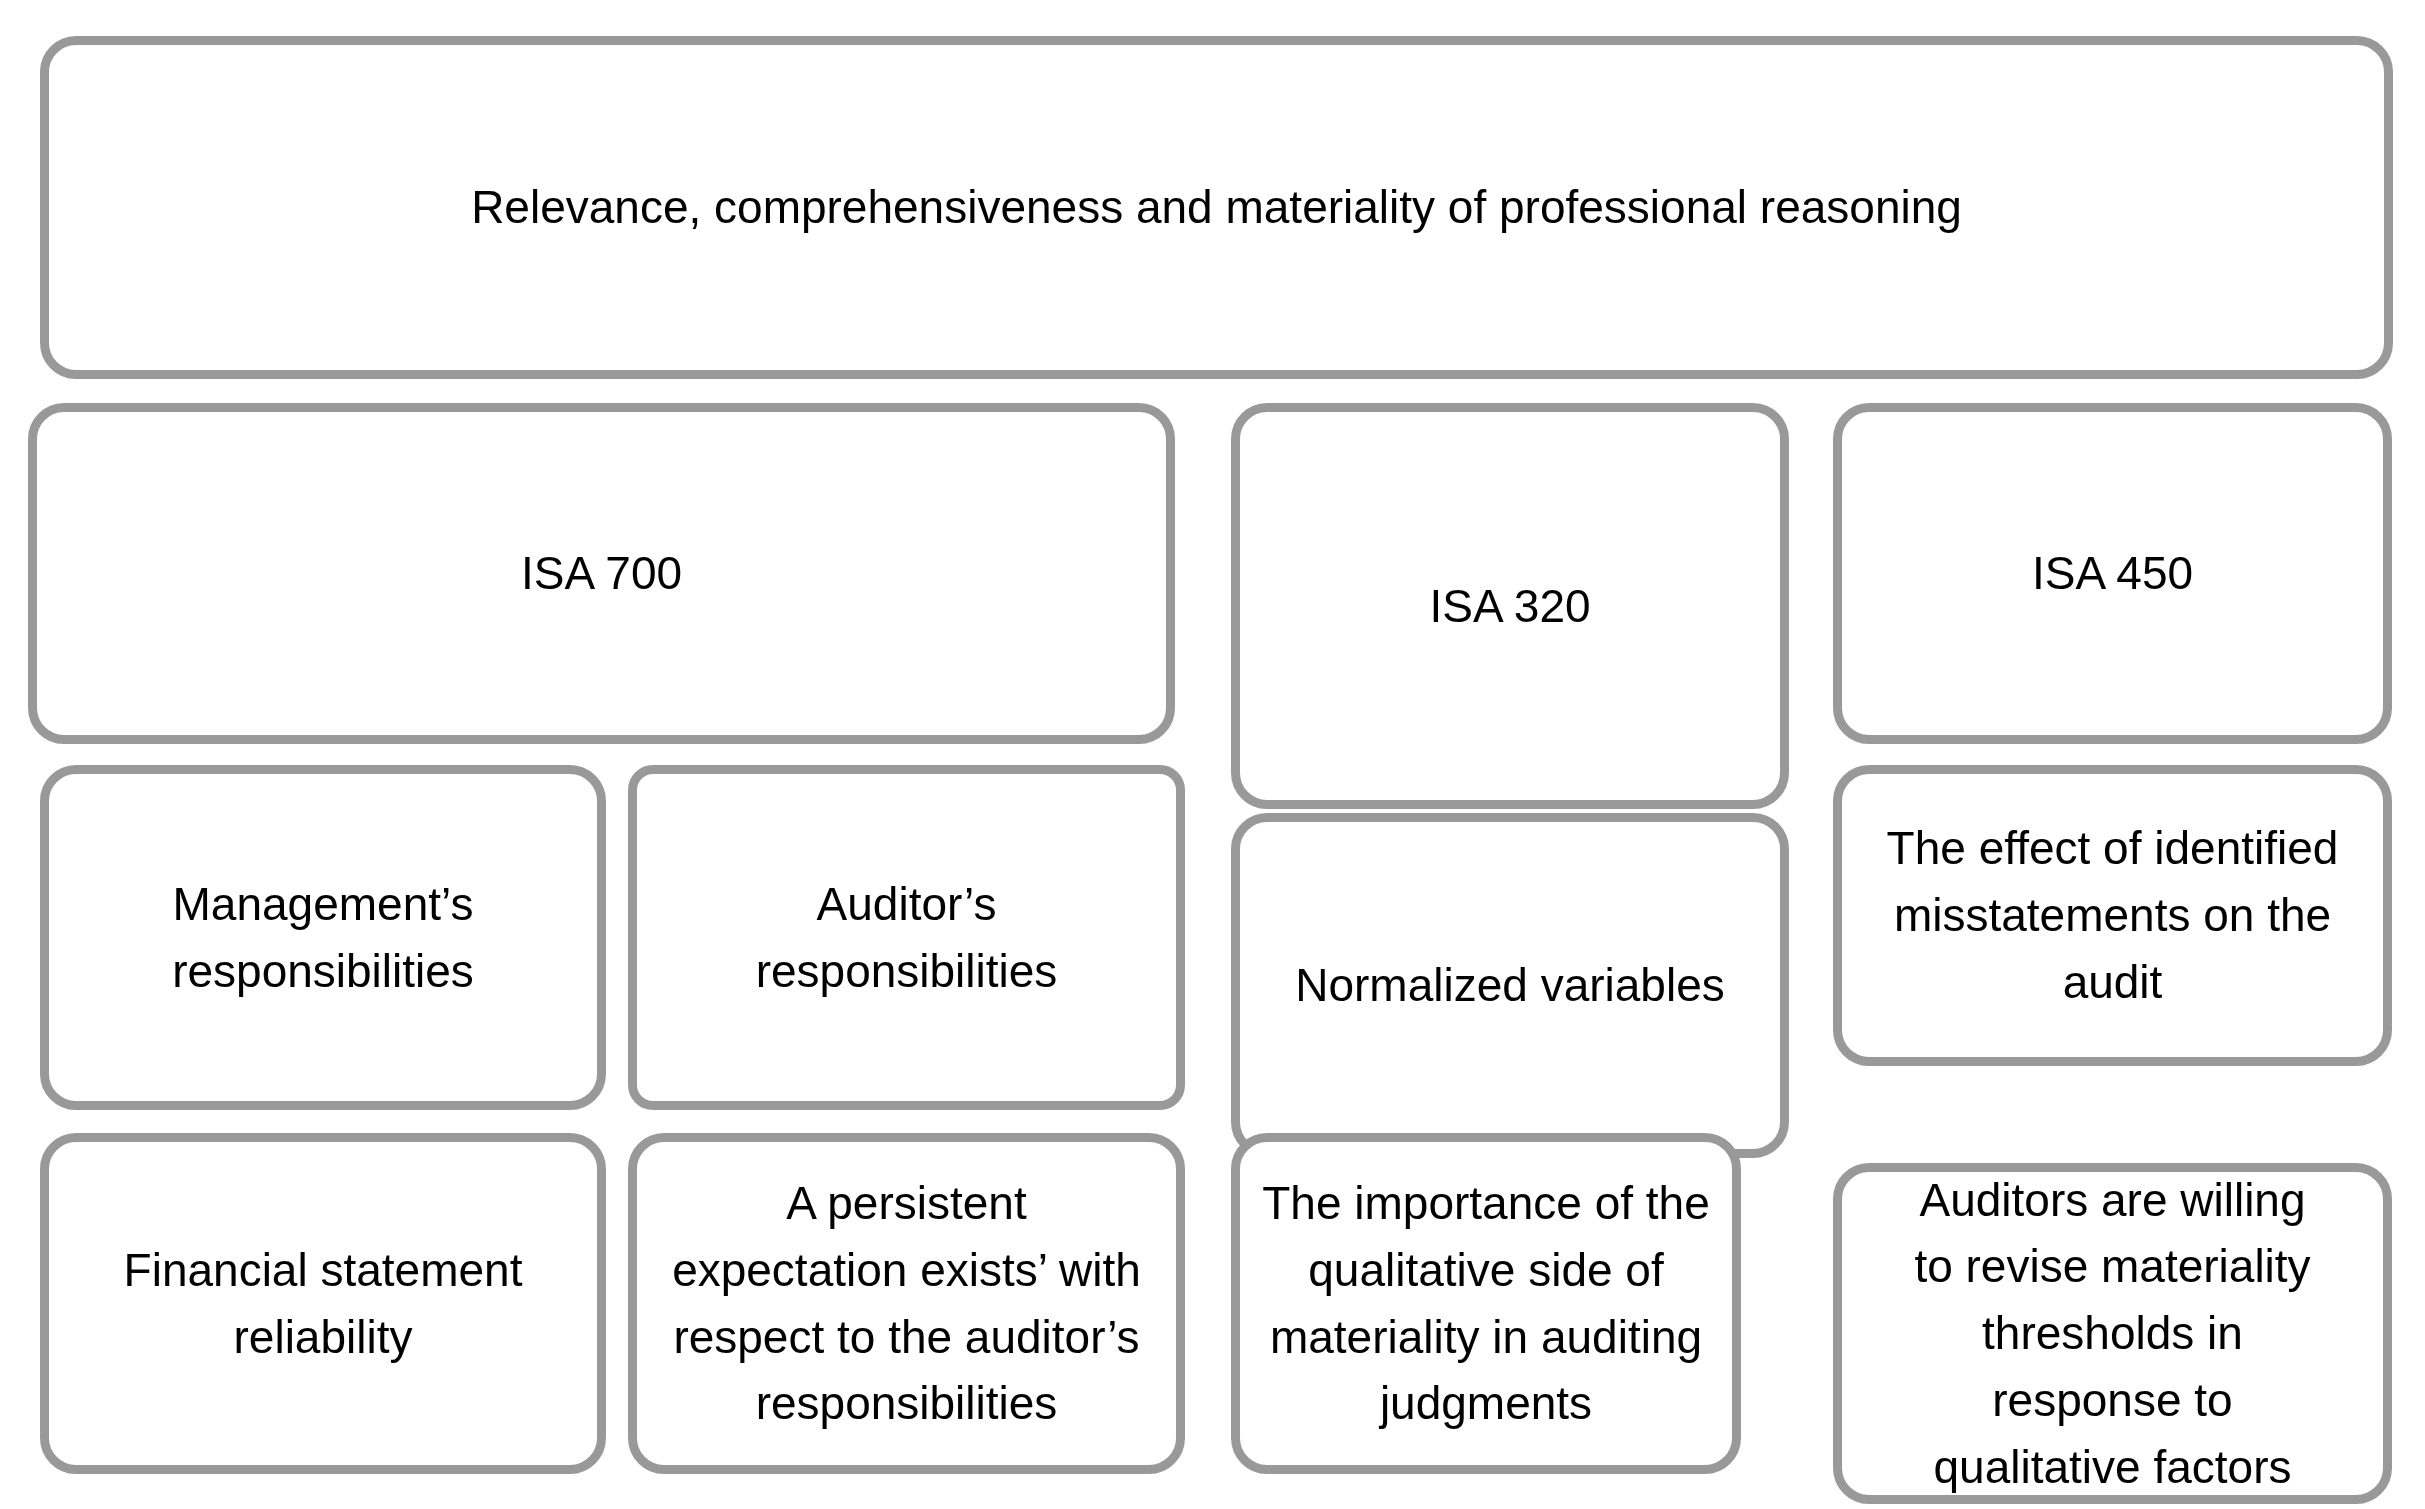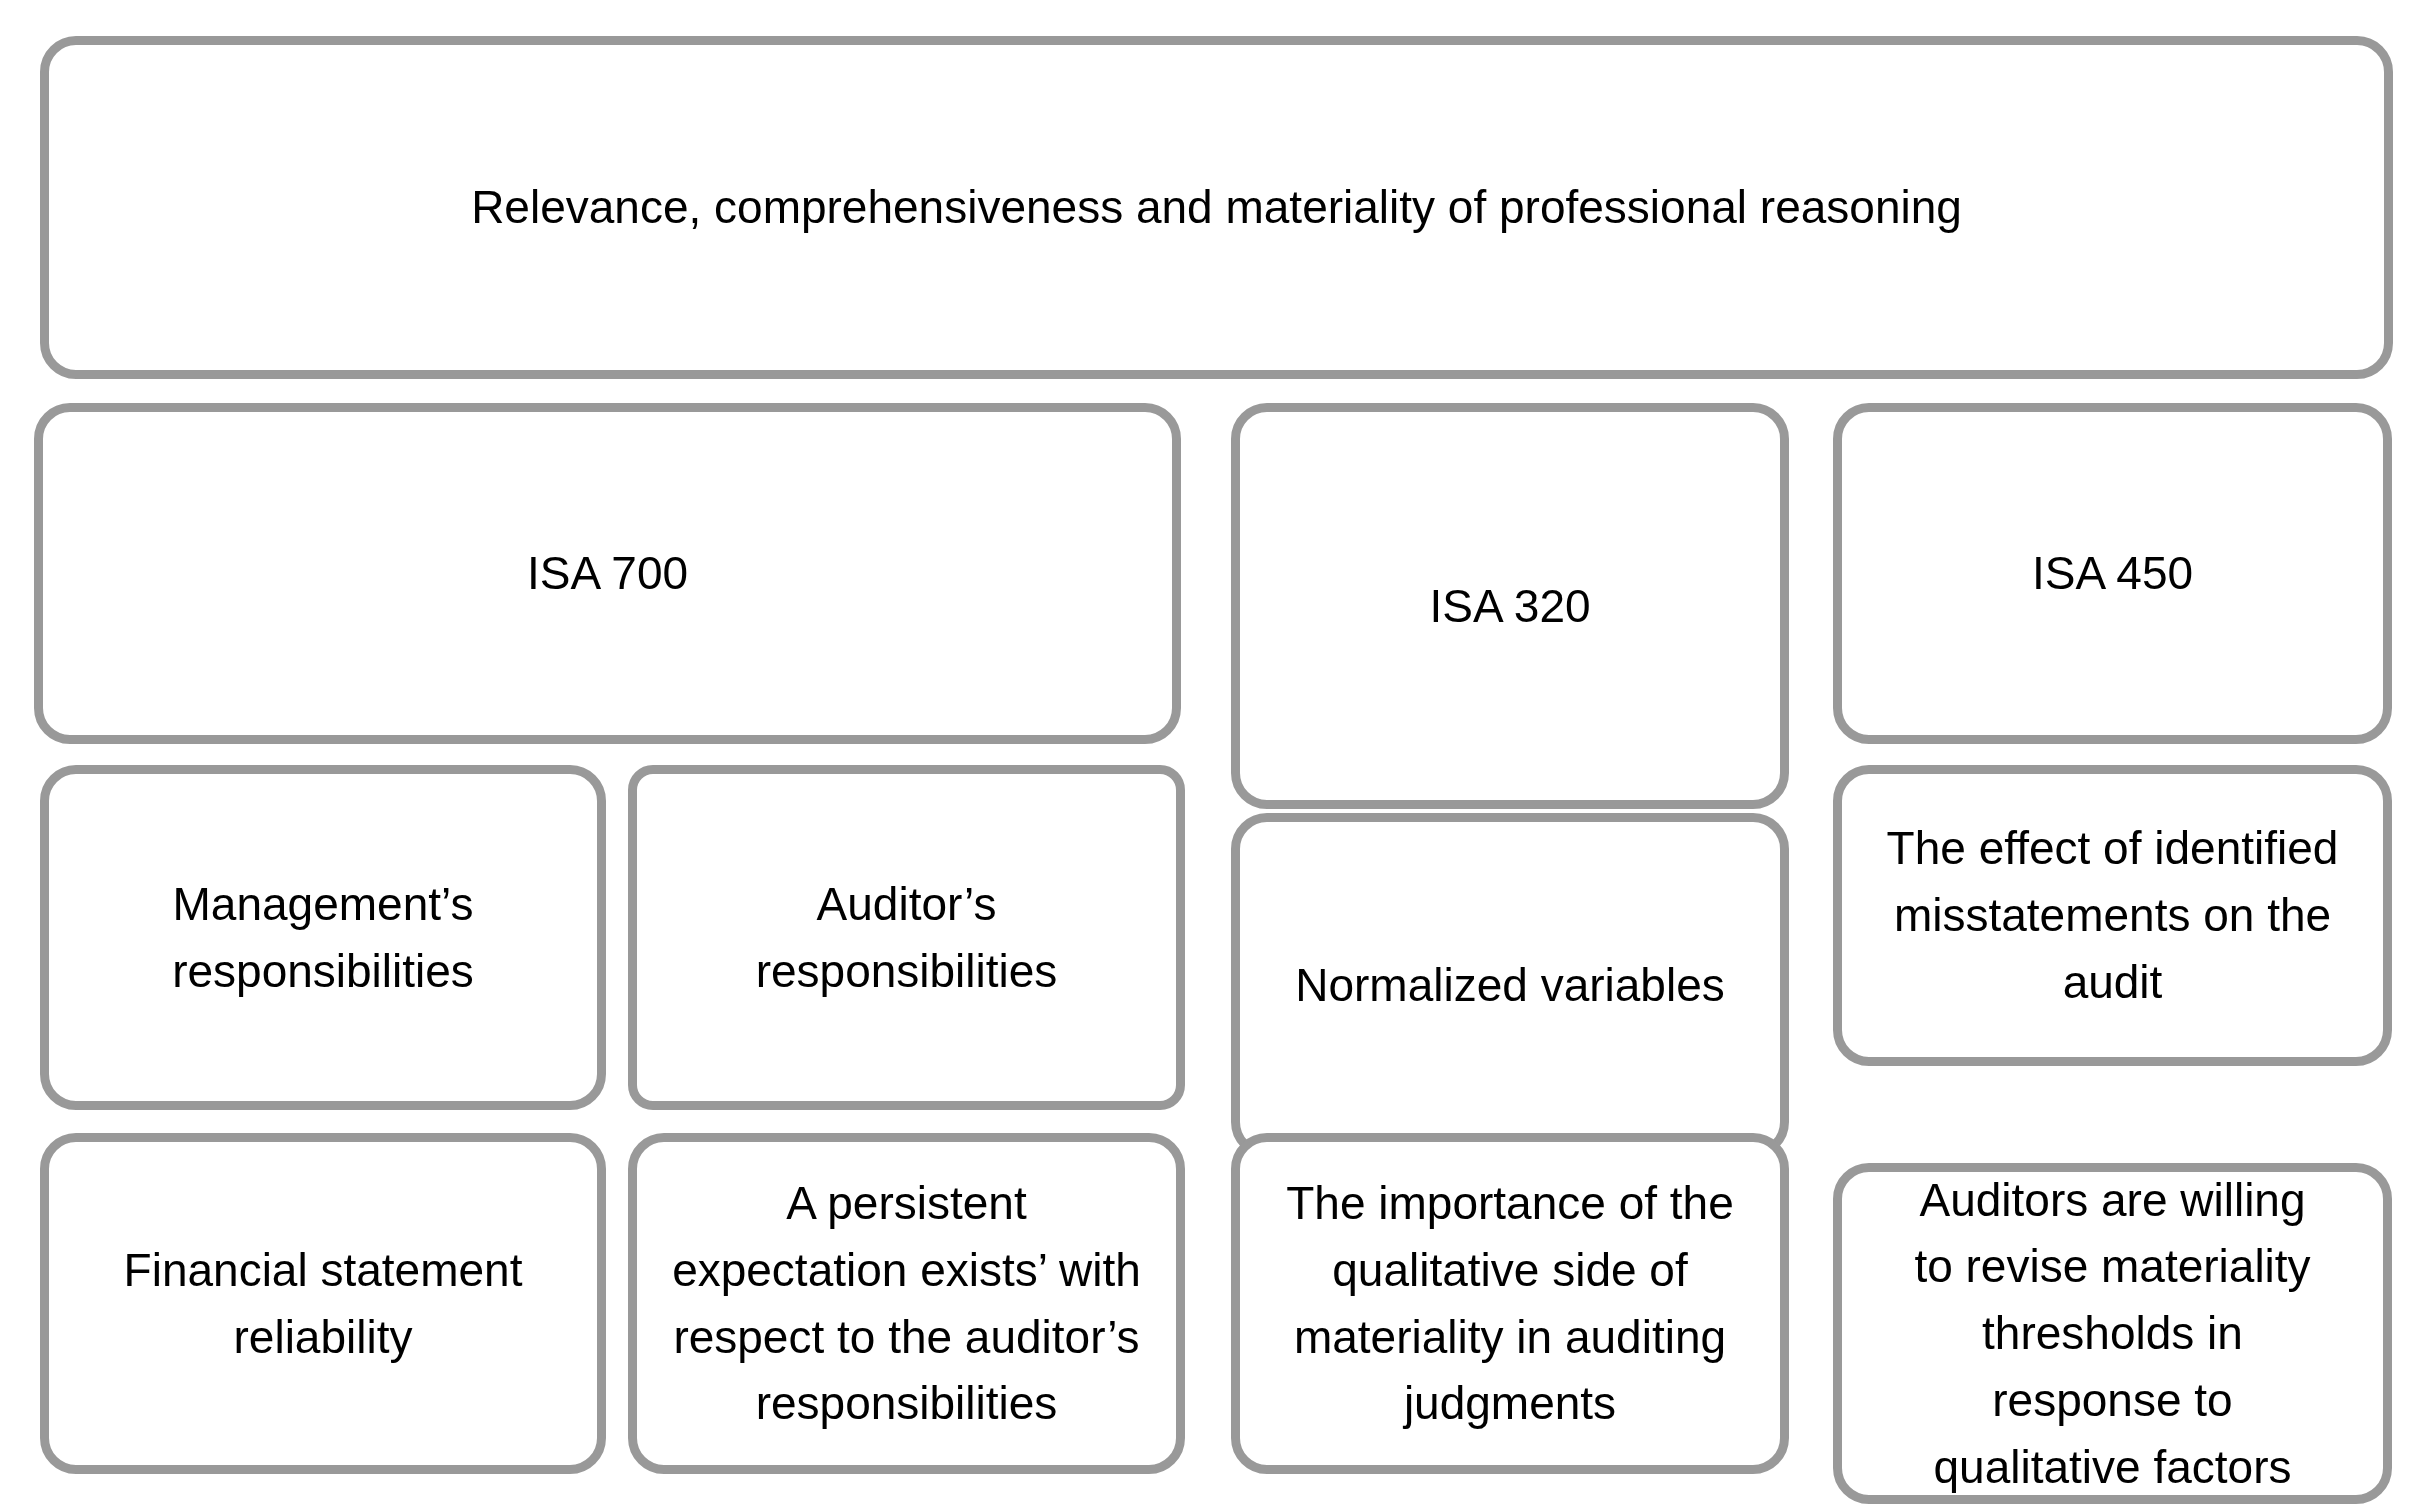--- a/index.html
+++ b/index.html
@@ -33,32 +33,32 @@
     padding: 5.6px 15.4px;
   }
   .box .label {
     font-size: 46px;
     line-height: 1.45;
     white-space: pre-line;
   }
   
   .b-title  { left: 40px;   top: 36px;   width: 2353px; height: 343px; }
   
-  .b-isa700 { left: 34px;   top: 403px;  width: 1147px; height: 341px; }
+  .b-isa700 { left: 28px;   top: 403px;  width: 1147px; height: 341px; }
   .b-isa320 { left: 1231px; top: 403px;  width: 558px;  height: 406px; }
   .b-isa450 { left: 1833px; top: 403px;  width: 559px;  height: 341px; }
   
   .b-r3c1   { left: 40px;   top: 765px; width: 566px;  height: 345px; }
   .b-r3c2   { left: 628px;  top: 765px; width: 557px;  height: 345px; border-radius: 25px; }
   .b-r3c3   { left: 1231px; top: 765px; width: 558px;  height: 345px; margin-top: 48px; }
   .b-r3c4   { left: 1833px; top: 765px; width: 559px;  height: 301px; }
   
   .b-r4c1   { left: 40px;   top: 1133px; width: 566px;  height: 341px; }
   .b-r4c2   { left: 628px;  top: 1133px; width: 557px;  height: 341px; }
-  .b-r4c3   { left: 1231px; top: 1133px; width: 558px;  height: 341px; }
+  .b-r4c3   { left: 1231px; top: 1133px; width: 510px;  height: 341px; }
   .b-r4c4   { left: 1833px; top: 1133px; width: 559px;  height: 341px; margin-top: 30px; }
 </style>
 </head>
 <body>
 
 <div class="canvas">
 
   <div class="box b-title">
     <span class="label">Relevance, comprehensiveness and materiality of professional reasoning</span>
   </div>

